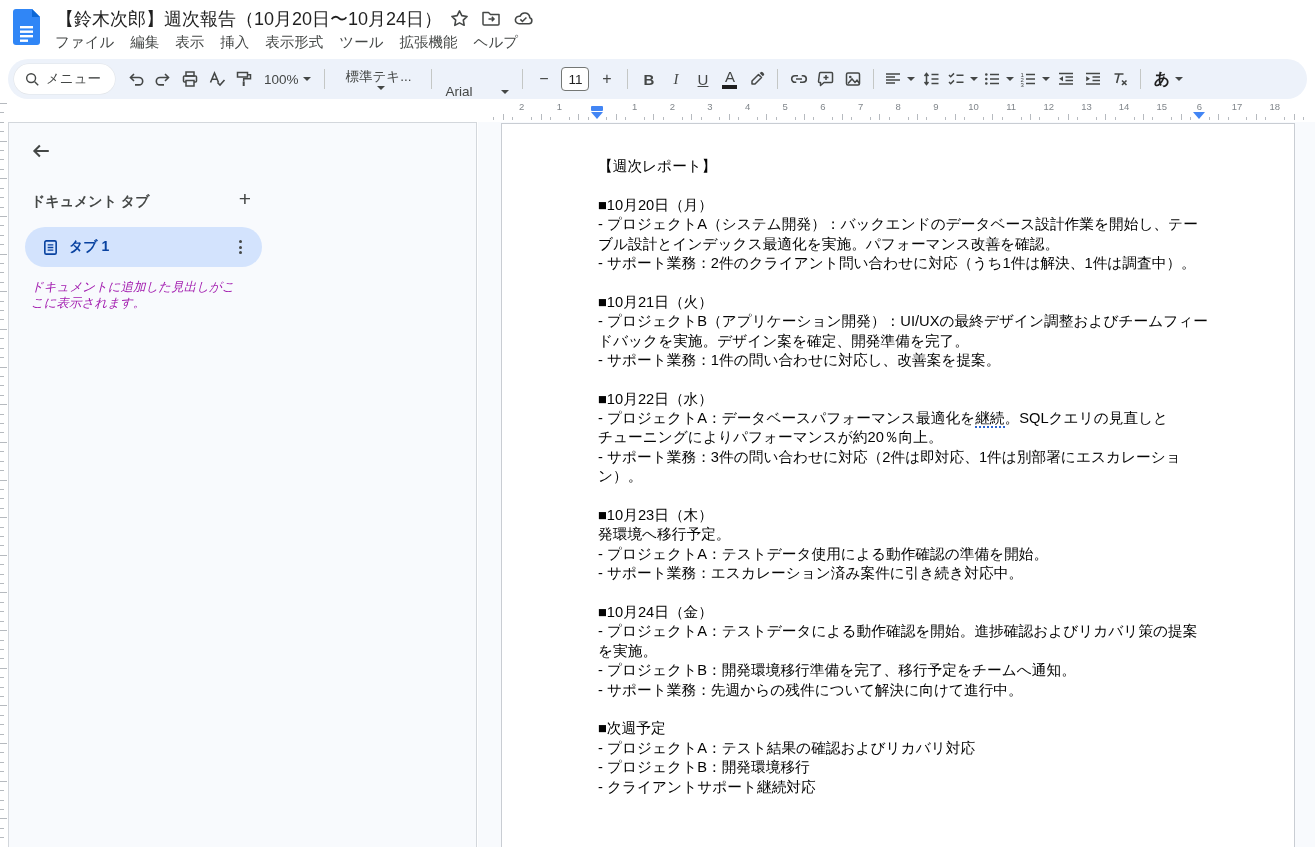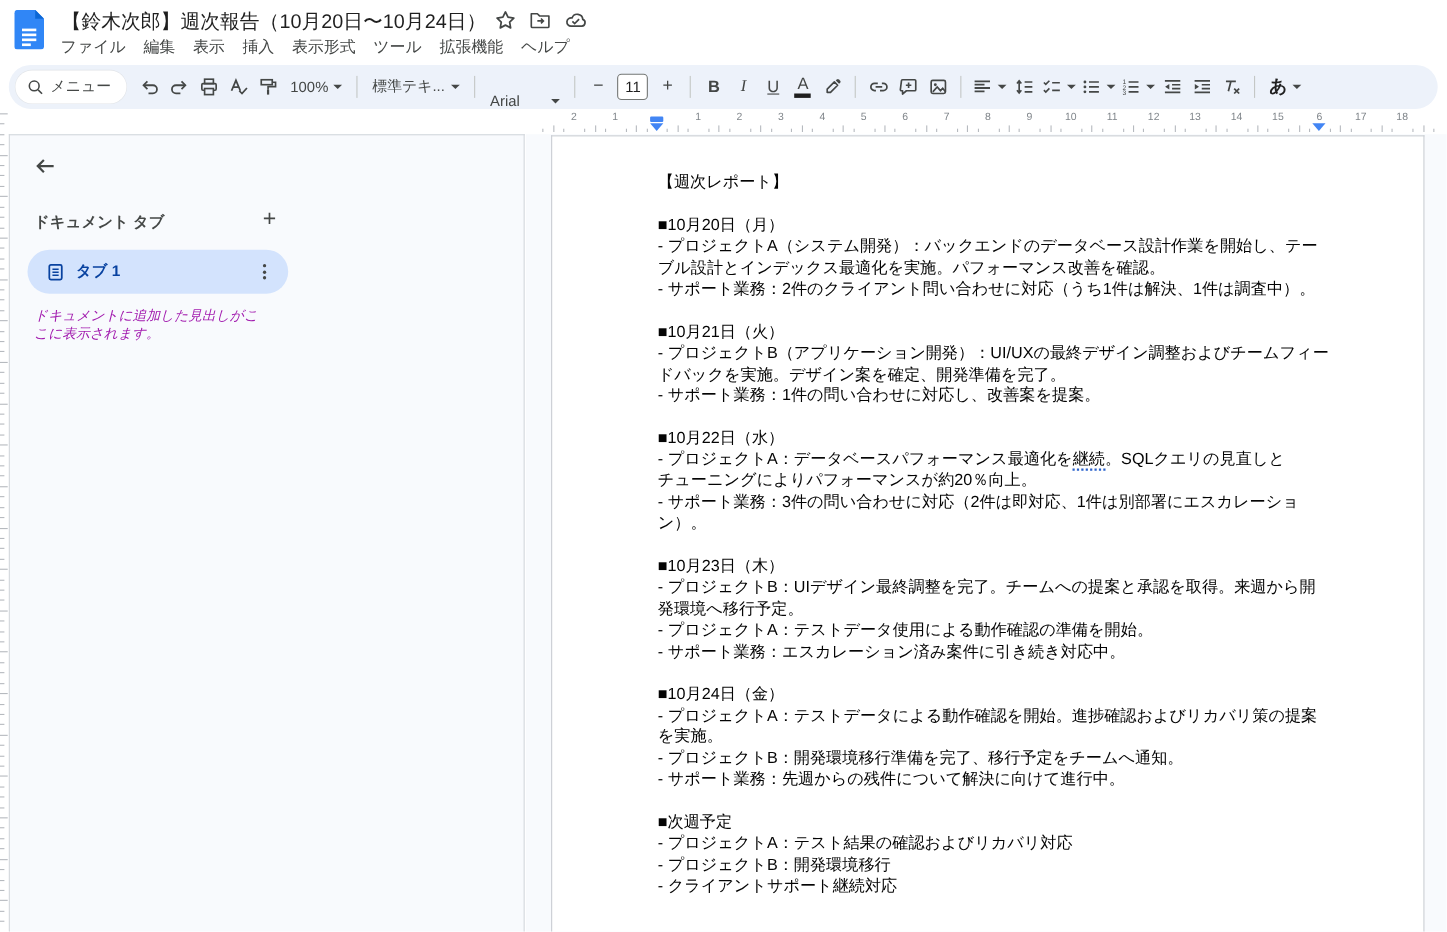--- a/index.html
+++ b/index.html
@@ -160,21 +160,21 @@
           <rect x="2.5" y="2.5" width="10" height="4.5" fill="none" stroke="#444746" stroke-width="1.5"></rect>
           <path d="M12.5,4.8 h3 v4 H8.7 v2.7" fill="none" stroke="#444746" stroke-width="1.5"></path>
           <rect x="7.7" y="11.5" width="2" height="4.5" fill="#444746"></rect>
         </svg>
     </div>
     <div class="tbtn dd-text">
       <span>100%</span>
       <span class="caret"></span>
     </div>
     <div class="tdivider"></div>
-    <div class="tbtn dd-text" style="width:92px; justify-content:space-between;">
+    <div class="tbtn dd-text" style="width:92px; justify-content:center;flex-direction:column;">
       <span>標準テキ...</span>
       <span class="caret"></span>
     </div>
     <div class="tdivider"></div>
     <div class="tbtn dd-text" style="width:76px; justify-content:space-between;margin-top:25px;">
       <span>Arial</span>
       <span class="caret"></span>
     </div>
     <div class="tdivider"></div>
     <div class="tbtn" style="font-size:16px;">−</div>
@@ -499,21 +499,20 @@
           <div class="doc-line"><span>ドバックを実施。デザイン案を確定、開発準備を完了。</span></div>
           <div class="doc-line"><span>- サポート業務：1件の問い合わせに対応し、改善案を提案。</span></div>
           <div class="doc-line"><span></span></div>
           <div class="doc-line"><span>■10月22日（水）</span></div>
           <div class="doc-line"><span>- プロジェクトA：データベースパフォーマンス最適化を</span><span class="squiggle">継続</span><span>。SQLクエリの見直しと</span></div>
           <div class="doc-line"><span>チューニングによりパフォーマンスが約20％向上。</span></div>
           <div class="doc-line"><span>- サポート業務：3件の問い合わせに対応（2件は即対応、1件は別部署にエスカレーショ</span></div>
           <div class="doc-line"><span>ン）。</span></div>
           <div class="doc-line"><span></span></div>
           <div class="doc-line"><span>■10月23日（木）</span></div>
-          <div class="doc-line"><span>- プロジェクトB：UIデザイン最終調整を完了。チームへの提案と承認を取得。来週から開</span></div>
           <div class="doc-line"><span>発環境へ移行予定。</span></div>
           <div class="doc-line"><span>- プロジェクトA：テストデータ使用による動作確認の準備を開始。</span></div>
           <div class="doc-line"><span>- サポート業務：エスカレーション済み案件に引き続き対応中。</span></div>
           <div class="doc-line"><span></span></div>
           <div class="doc-line"><span>■10月24日（金）</span></div>
           <div class="doc-line"><span>- プロジェクトA：テストデータによる動作確認を開始。進捗確認およびリカバリ策の提案</span></div>
           <div class="doc-line"><span>を実施。</span></div>
           <div class="doc-line"><span>- プロジェクトB：開発環境移行準備を完了、移行予定をチームへ通知。</span></div>
           <div class="doc-line"><span>- サポート業務：先週からの残件について解決に向けて進行中。</span></div>
           <div class="doc-line"><span></span></div>

